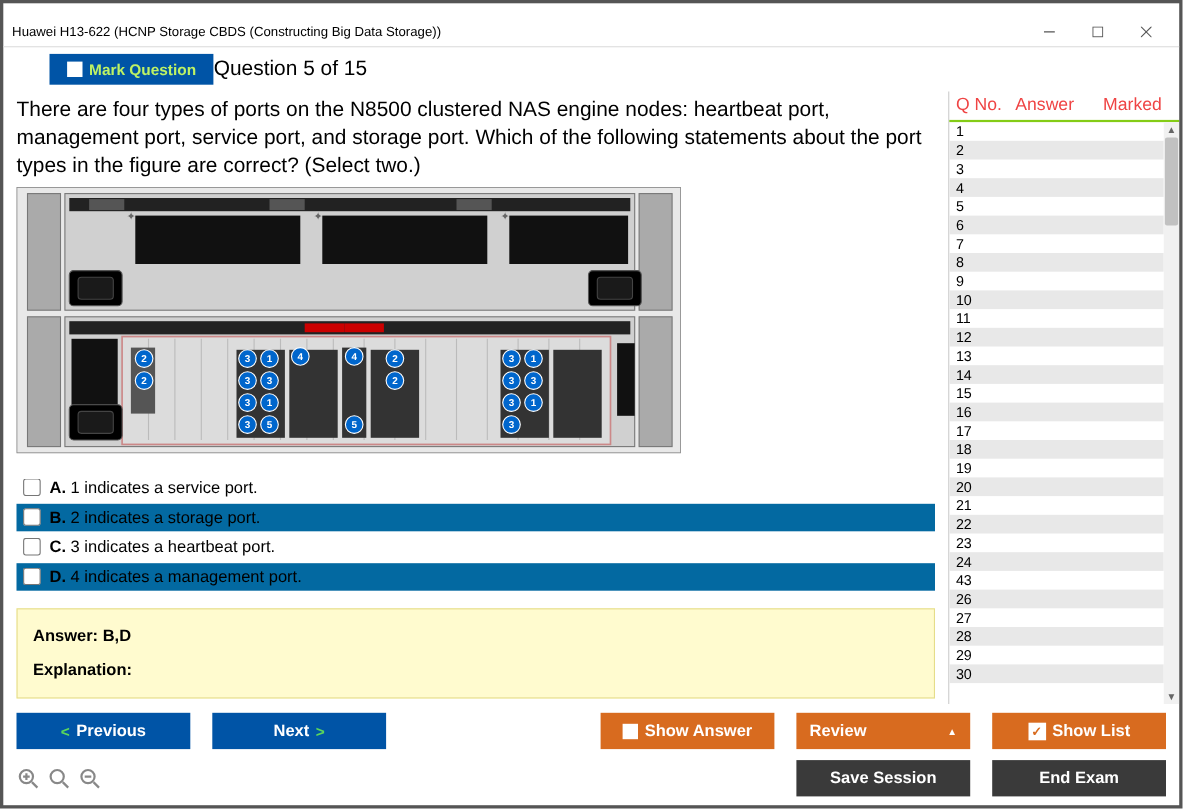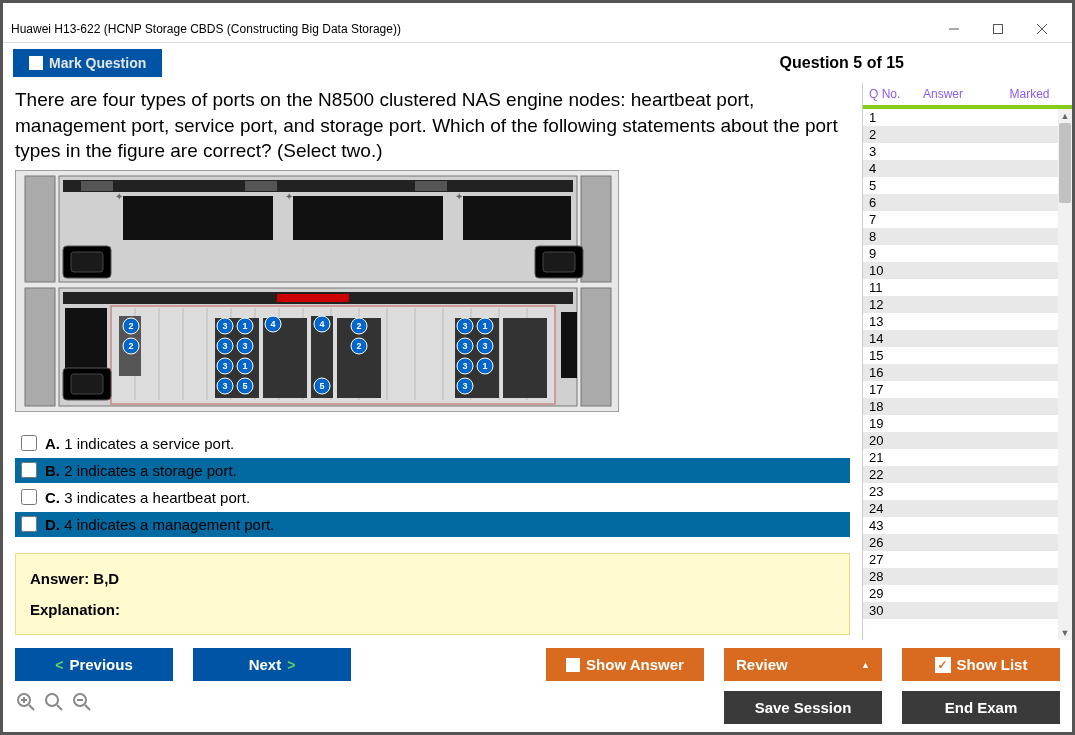--- a/index.html
+++ b/index.html
@@ -3,37 +3,37 @@
 <meta charset="utf-8">
 <style>
 * { box-sizing: border-box; margin: 0; padding: 0; }
 body { font-family: Arial, sans-serif; font-size: 13px; background: #fff; }
 .window { width: 1075px; height: 735px; border: 3px solid #555; position: relative; display: flex; flex-direction: column; }
 .titlebar { height: 28px; display: flex; align-items: center; padding: 0 8px; border-bottom: 1px solid #ddd; font-size: 12px; margin-top: 12px; }
 .titlebar-title { flex: 1; }
 .titlebar-controls { display: flex; gap: 0; }
 .titlebar-btn { width: 44px; height: 28px; display: flex; align-items: center; justify-content: center; color: #555; cursor: pointer; }
 .header-row { display: flex; align-items: center; padding: 6px 10px; }
-.mark-btn { background: #0054a6; color: #e5e5e5; border: none; padding: 6px 16px; font-weight: bold; font-size: 14px; display: flex; align-items: center; gap: 6px; cursor: pointer; }
+.mark-btn { background: #0054a6; color: #bef264; border: none; padding: 6px 16px; font-weight: bold; font-size: 14px; display: flex; align-items: center; gap: 6px; cursor: pointer; margin-left: 32px; }
 .mark-check { width: 14px; height: 14px; background: #fff; display: inline-block; }
-.question-num { flex: 1; text-align: right; font-size: 16px; font-weight: bold; }
+.question-num { flex: 1; text-align: left; font-size: 19px; font-weight: normal; }
 .main-area { flex: 1; display: flex; overflow: hidden; }
 .left-pane { flex: 1; padding: 4px 12px 0 12px; overflow-y: auto; }
 .right-pane { width: 210px; border-left: 1px solid #ccc; display: flex; flex-direction: column; }
 .qtext { font-size: 19px; line-height: 1.35; margin-bottom: 6px; }
 .diagram { width: 604px; height: 242px; margin: 0 0 10px 0; }
 .options { margin-top: 6px; }
 .option { display: flex; align-items: center; padding: 4px 6px; margin-bottom: 2px; font-size: 15px; }
 .option.correct { background: #0369a1; }
 .option input { width: 16px; height: 16px; margin-right: 8px; }
 .option .lbl b { font-weight: bold; }
 .answer-box { background: #fffbcf; border: 1px solid #e5dd8a; padding: 16px 14px; margin-top: 16px; }
 .answer-box .ans { font-weight: bold; font-size: 15px; margin-bottom: 14px; }
 .answer-box .exp { font-weight: bold; font-size: 15px; }
-.list-header { display: flex; padding: 4px 6px; font-size: 12px; color: #8b5cf6; border-bottom: 4px solid #84cc16; }
+.list-header { display: flex; padding: 4px 6px; font-size: 16px; color: #ef4444; border-bottom: 2px solid #84cc16; }
 .lh-q { width: 44px; }
 .lh-a { width: 70px; margin-left: 10px; }
 .lh-m { flex: 1; text-align: center; }
 .list-body { flex: 1; overflow: hidden; position: relative; }
 .list-inner { position: absolute; top: 0; left: 0; right: 14px; bottom: 0; overflow: hidden; }
 .list-row { display: flex; padding: 1px 6px; font-size: 13px; height: 17px; align-items: center; }
 .list-row:nth-child(even) { background: #e8e8e8; }
 .list-row .rq { width: 44px; }
 .scrollbar-v { position: absolute; right: 0; top: 0; bottom: 0; width: 14px; background: #f1f1f1; }
 .scroll-arrow-up { height: 14px; text-align: center; font-size: 9px; line-height: 14px; color: #666; cursor: pointer; }
@@ -43,21 +43,21 @@
 .footer-row1 { display: flex; gap: 20px; align-items: center; margin-bottom: 10px; }
 .btn { border: none; color: #fff; padding: 8px 0; font-size: 15px; font-weight: bold; cursor: pointer; display: flex; align-items: center; justify-content: center; gap: 6px; }
 .btn-blue { background: #0054a6; width: 158px; }
 .btn-orange { background: #d86b1f; width: 158px; }
 .btn-dark { background: #3a3a3a; width: 158px; }
 .chev { font-size: 14px; font-weight: bold; }
 .chev.green { color: #5bd75b; }
 .sq { width: 14px; height: 14px; background: #fff; display: inline-block; }
 .chk { width: 16px; height: 16px; background: #fff; color: #d86b1f; display: inline-flex; align-items: center; justify-content: center; font-size: 12px; font-weight: bold; }
 .spacer { flex: 1; }
-.footer-row2 { display: flex; align-items: flex-start; }
+.footer-row2 { display: flex; align-items: center; }
 .zoom-icons { display: flex; gap: 6px; color: #888; }
 .zoom-icons span { width: 22px; height: 22px; display: inline-flex; align-items: center; justify-content: center; cursor: pointer; }
 .zoom-icons svg { width: 20px; height: 20px; }
 .port-label { fill: #fff; font-size: 9px; font-weight: bold; text-anchor: middle; dominant-baseline: central; }
 .port-circ { fill: #0066cc; stroke: #fff; stroke-width: 1; }
 </style>
 </head>
 <body>
 
 <div class="window">

